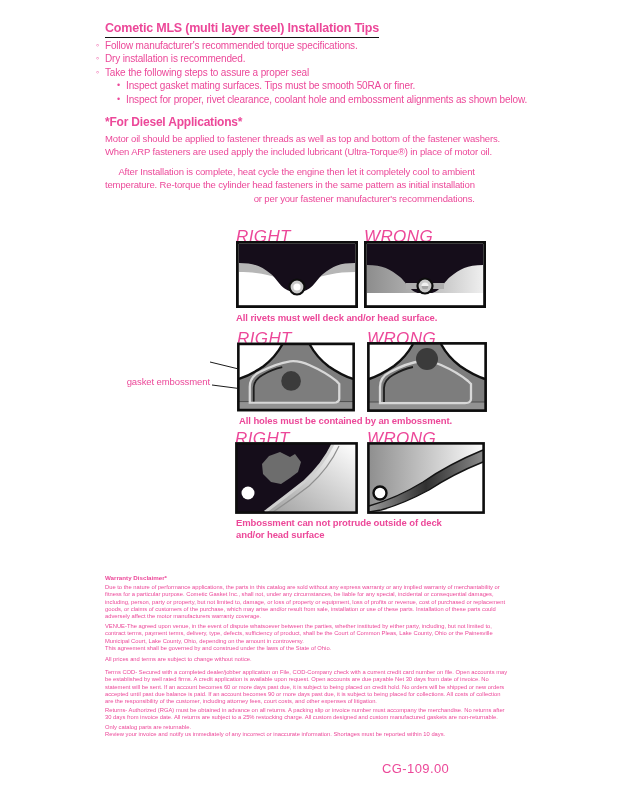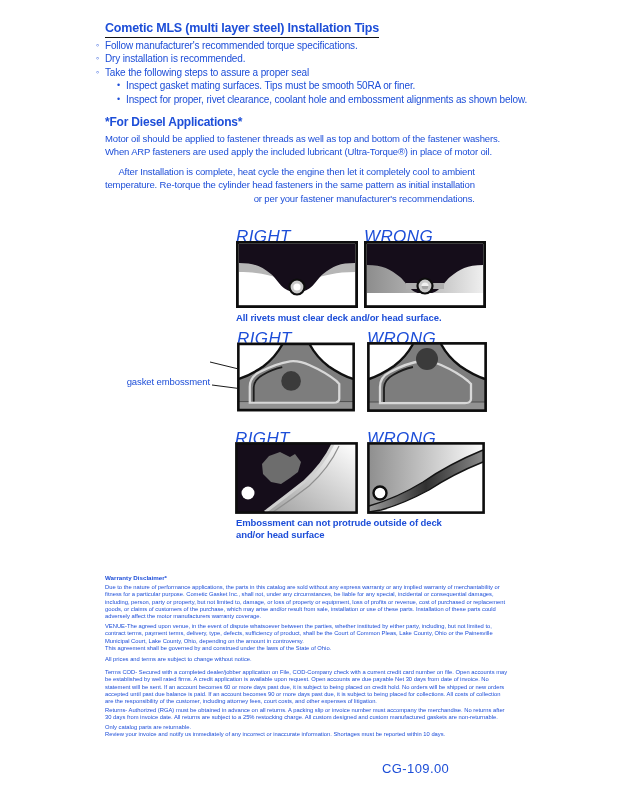--- a/index.html
+++ b/index.html
@@ -1,18 +1,18 @@
 <!DOCTYPE html>
 <html><head>
 <meta charset="utf-8">
 <style>
   html,body{margin:0;padding:0;background:#ffffff;}
   .page{
     position:relative;width:618px;height:800px;background:#ffffff;
-    font-family:"Liberation Sans","DejaVu Sans",sans-serif;color:#1d4ed8;
+    font-family:"Liberation Sans","DejaVu Sans",sans-serif;color:#ec4899;
     overflow:hidden;
   }
   .abs{position:absolute;}
   .title{
     font-size:12.5px;font-weight:bold;letter-spacing:-0.2px;
     border-bottom:1.6px solid #111;padding-bottom:2px;display:inline-block;white-space:nowrap;
   }
   .bullet-row{white-space:nowrap;font-size:10px;letter-spacing:-0.15px;line-height:13.4px;}
   .bullet-row .mk{display:inline-block;width:9px;font-size:9px;vertical-align:top;line-height:13.4px;}
   .sub{padding-left:21px;}
@@ -81,21 +81,21 @@
       <path d="M3,3 H119 V24 C103,24 96,28 86,36 C78,43 76,53 61,53 C46,53 44,43 36,36 C26,28 19,24 3,24 Z" fill="#150d1a"></path>
       <rect x="3" y="52" width="116" height="12" fill="#ffffff"></rect>
       <rect x="42" y="42" width="38" height="6" fill="#aeaeae"></rect>
       <circle cx="61" cy="45" r="7.5" fill="#c9c9c9" stroke="#0d0d0d" stroke-width="2.2"></circle>
       <circle cx="61" cy="45" r="3.6" fill="#f0f0f0"></circle>
       <rect x="56" y="45" width="10" height="5" fill="#a5a5a5" clip-path="url(#rivclip)"></rect>
       <rect x="1.4" y="1.4" width="119.2" height="64.2" fill="none" stroke="#0d0d0d" stroke-width="2.8"></rect>
     </svg>
   </div>
 
-  <div class="abs dg-cap" style="left:236px;top:312px;">All rivets must clear deck and/or head surface.</div>
+  <div class="abs dg-cap" style="left:236px;top:312px;">All rivets must well deck and/or head surface.</div>
 
   <div class="abs dg-head" style="left:237px;top:329px;width:118px;">RIGHT</div>
   <div class="abs dg-head" style="left:367px;top:329px;width:120px;">WRONG</div>
 
   <div class="abs callout" style="left:116px;top:377px;width:94px;">gasket embossment</div>
 
   <svg class="abs" style="left:205px;top:355px;" width="95" height="40" viewBox="0 0 95 40">
     <line x1="5" y1="7" x2="87" y2="27" stroke="#1a1a1a" stroke-width="1"></line>
     <line x1="7" y1="30" x2="53" y2="36" stroke="#1a1a1a" stroke-width="1"></line>
   </svg>
@@ -125,20 +125,21 @@
       <path d="M46,2 Q39,15 27,24 Q14,33 2,37" fill="none" stroke="#101010" stroke-width="2.4"></path>
       <path d="M118,2 L74,2 Q81,15 93,24 Q106,33 118,37 Z" fill="#ffffff"></path>
       <path d="M74,2 Q81,15 93,24 Q106,33 118,37" fill="none" stroke="#101010" stroke-width="2.4"></path>
       <path d="M13,61 L13,45 Q13,35 23,30 Q40,21 54,19 Q63,18 74,23 Q90,30 101,39 L104,42 L104,57 Q104,61 98,61 Z" fill="none" stroke="#d8d8d8" stroke-width="2.3"></path>
       <path d="M17,60 L17,46 Q17,38 26,33 Q36,27 46,25" fill="none" stroke="#1c1c1c" stroke-width="1.8"></path>
       <circle cx="60" cy="17" r="11" fill="#3b3b3b"></circle>
       <rect x="1.4" y="1.4" width="117.2" height="67.2" fill="none" stroke="#0d0d0d" stroke-width="2.6"></rect>
     </svg>
   </div>
 
+  <div class="abs dg-cap" style="left:239px;top:415px;">All holes must be contained by an embossment.</div>
 
   <div class="abs dg-head" style="left:235px;top:429px;width:123px;">RIGHT</div>
   <div class="abs dg-head" style="left:367px;top:429px;width:118px;">WRONG</div>
 
   <div class="abs" style="left:235px;top:442px;">
     <svg width="123" height="72" viewBox="0 0 123 72">
       <defs>
         <linearGradient id="g3r" x1="0" y1="1" x2="1" y2="0">
           <stop offset="0" stop-color="#9f9f9f"></stop>
             <stop offset="1" stop-color="#ffffff"></stop>

